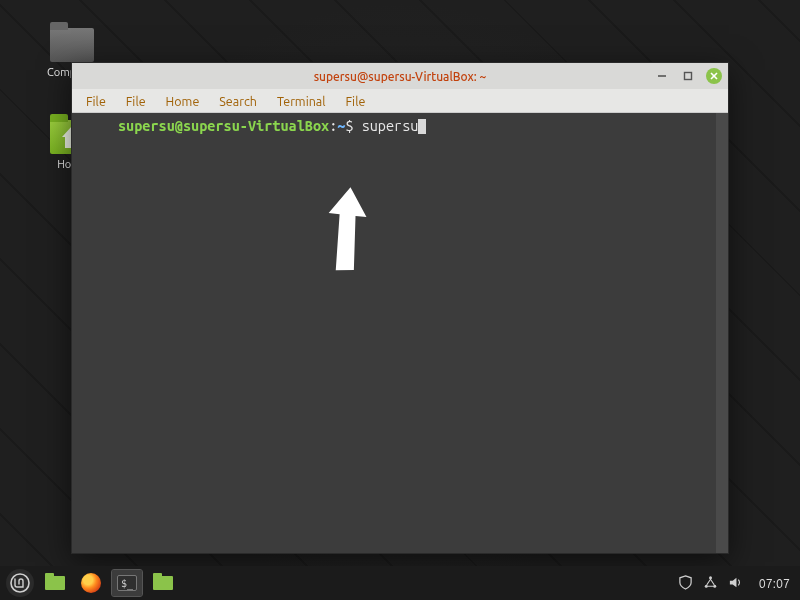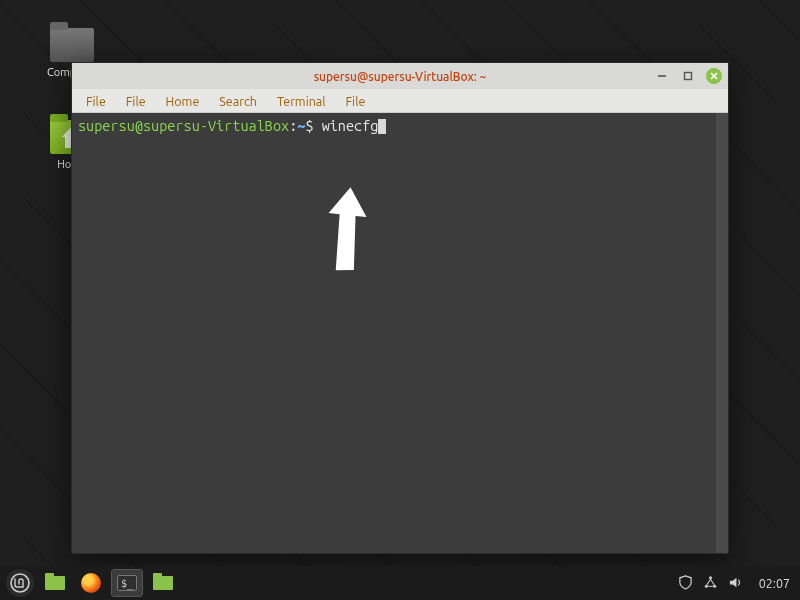--- a/index.html
+++ b/index.html
@@ -97,21 +97,21 @@
       flex: 1;
       background: #3c3c3c;
       padding: 4px 6px;
       font-family: "Ubuntu Mono","DejaVu Sans Mono",monospace;
       font-size: 14.5px;
       line-height: 1.25;
       color: #eaeaea;
       position: relative;
       overflow: hidden;
     }
-    .prompt-user { color: #8bd64e; font-weight: normal; }
+    .prompt-user { color: #8bd64e; font-weight: bold; margin-left: 40px; }
     .prompt-path { color: #6fb7ff; font-weight: bold; }
     .cmd-text { color: #e8e8e8; }
     .cursor-block {
       display: inline-block; width: 8px; height: 15px;
       background: #d9d9d9; vertical-align: text-bottom;
       margin-left: 0px;
     }
     .scrollbar-track {
       position: absolute; right: 0; top: 0; width: 12px; height: 100%;
       background: #4a4a4a;
@@ -202,21 +202,21 @@
       <span>File</span>
       <span>File</span>
       <span>Home</span>
       <span>Search</span>
       <span>Terminal</span>
       <span>File</span>
     </div>
 
     <div class="terminal-body">
       <div>
-        <span class="prompt-user">supersu@supersu-VirtualBox</span><span class="cmd-text">:</span><span class="prompt-path">~</span><span class="cmd-text">$</span><span class="cmd-text">&nbsp;</span><span class="cmd-text">winecfg</span><span class="cursor-block"></span>
+        <span class="prompt-user">supersu@supersu-VirtualBox</span><span class="cmd-text">:</span><span class="prompt-path">~</span><span class="cmd-text">$</span><span class="cmd-text">&nbsp;</span><span class="cmd-text">supersu</span><span class="cursor-block"></span>
       </div>
 
       <svg class="annotation-arrow" viewBox="0 0 50 90">
         <path d="M25 2 L44 30 L33 30 L37 84 L19 86 L17 30 L6 30 Z" fill="#ffffff" transform="rotate(6 25 45)"></path>
       </svg>
 
       <div class="scrollbar-track"></div>
     </div>
   </div>
 
@@ -253,17 +253,17 @@
             <circle cx="12.5" cy="12" r="1.6" fill="#cfcfcf"></circle>
             <path d="M8 4.5 L4 10.5 M8 4.5 L12 10.5 M5 12 L11 12" stroke="#cfcfcf" stroke-width="1.1"></path>
           </svg>
       </span>
       <span>
         <svg viewBox="0 0 16 16">
             <path d="M2 6 H5 L9 3 V13 L5 10 H2 Z" fill="#cfcfcf"></path>
             <path d="M11 5 Q13.5 8 11 11" fill="none" stroke="#cfcfcf" stroke-width="1.2"></path>
           </svg>
       </span>
-      <span class="clock">02:07</span>
+      <span class="clock">07:07</span>
     </div>
   </div>
 
 </div>
 
 </body></html>

